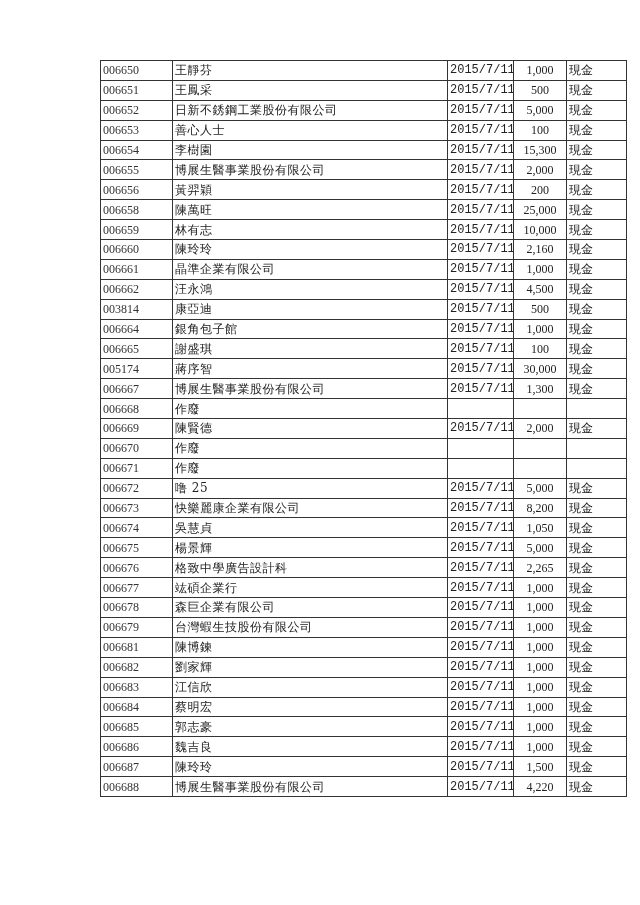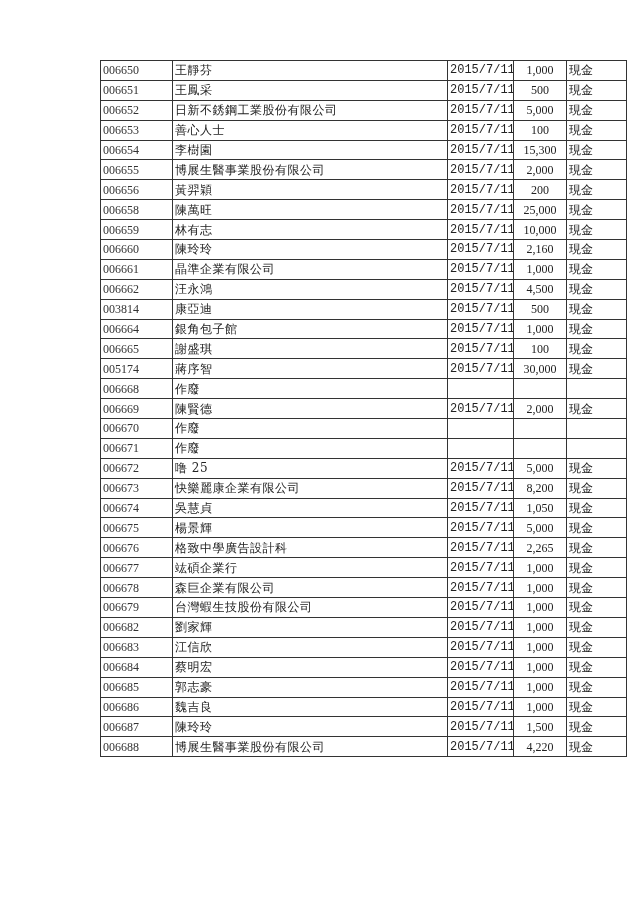--- a/index.html
+++ b/index.html
@@ -136,20 +136,27 @@
     <td class="c-method">現金</td>
   </tr>
       <tr>
     <td class="c-id">005174</td>
     <td class="c-name">蔣序智</td>
     <td class="c-date">2015/7/11</td>
     <td class="c-amt">30,000</td>
     <td class="c-method">現金</td>
   </tr>
       <tr>
+    <td class="c-id">006667</td>
+    <td class="c-name">博展生醫事業股份有限公司</td>
+    <td class="c-date">2015/7/11</td>
+    <td class="c-amt">1,300</td>
+    <td class="c-method">現金</td>
+  </tr>
+      <tr>
     <td class="c-id">006668</td>
     <td class="c-name">作廢</td>
     <td class="c-date"></td>
     <td class="c-amt"></td>
     <td class="c-method"></td>
   </tr>
       <tr>
     <td class="c-id">006669</td>
     <td class="c-name">陳賢德</td>
     <td class="c-date">2015/7/11</td>
@@ -220,20 +227,27 @@
     <td class="c-method">現金</td>
   </tr>
       <tr>
     <td class="c-id">006679</td>
     <td class="c-name">台灣蝦生技股份有限公司</td>
     <td class="c-date">2015/7/11</td>
     <td class="c-amt">1,000</td>
     <td class="c-method">現金</td>
   </tr>
       <tr>
+    <td class="c-id">006681</td>
+    <td class="c-name">陳博鍊</td>
+    <td class="c-date">2015/7/11</td>
+    <td class="c-amt">1,000</td>
+    <td class="c-method">現金</td>
+  </tr>
+      <tr>
     <td class="c-id">006682</td>
     <td class="c-name">劉家輝</td>
     <td class="c-date">2015/7/11</td>
     <td class="c-amt">1,000</td>
     <td class="c-method">現金</td>
   </tr>
       <tr>
     <td class="c-id">006683</td>
     <td class="c-name">江信欣</td>
     <td class="c-date">2015/7/11</td>

